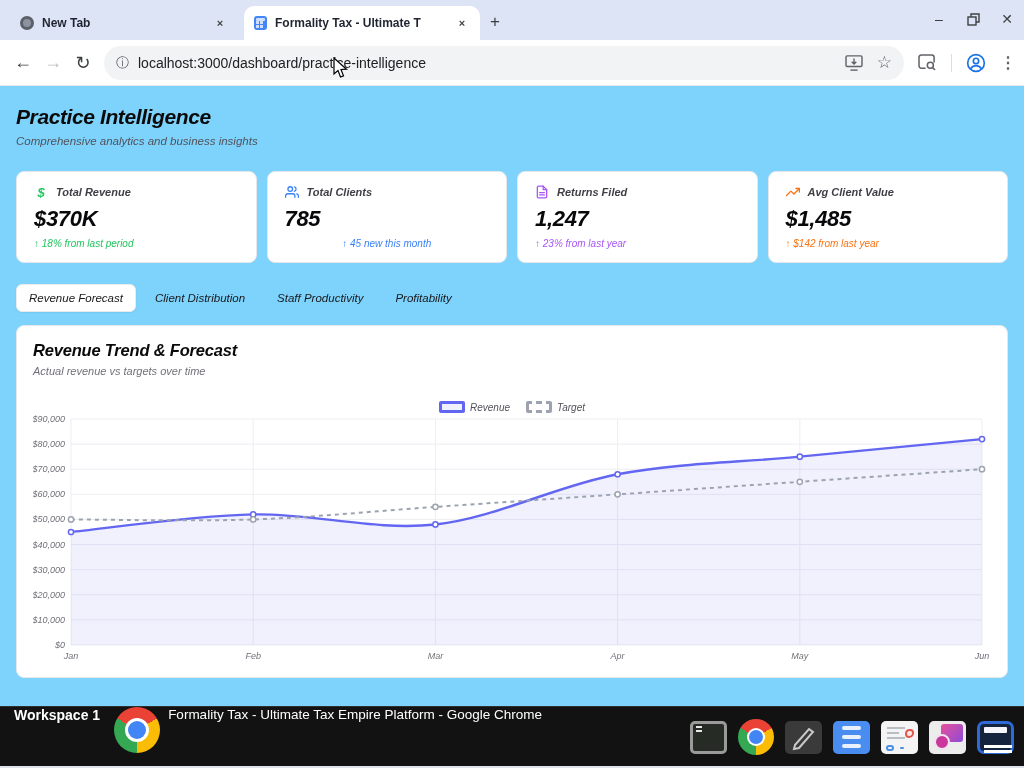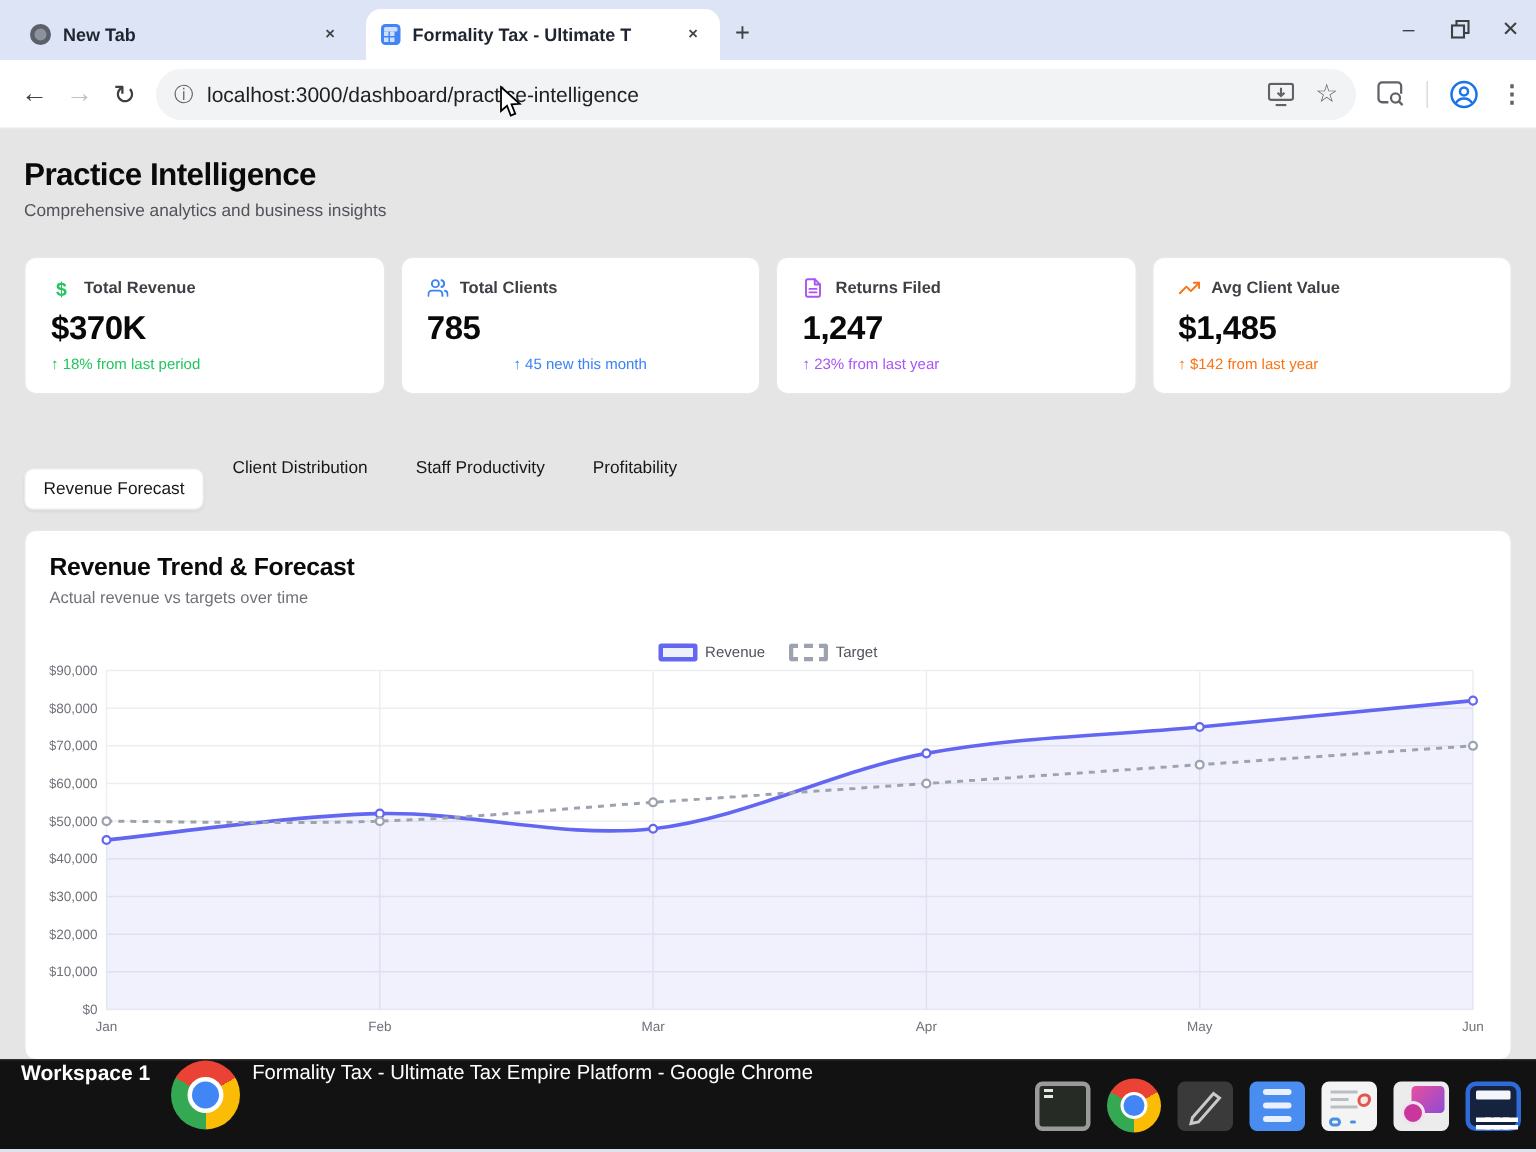--- a/index.html
+++ b/index.html
@@ -35,38 +35,38 @@
   .urlbar { flex:1; height:34px; background:#f1f3f4; border-radius:17px; display:flex;
             align-items:center; padding:0 12px; margin:0 6px; }
   .info-icon { font-size:13px; color:#5f6368; margin-right:9px; }
   .url-text { font-size:14px; color:#202124; flex:1; }
   .pill-icon { margin-left:14px; color:#5f6368; display:flex; align-items:center; }
   .tb-right { display:flex; align-items:center; gap:14px; margin-left:8px; }
   .tb-divider { width:1px; height:18px; background:#dadce0; }
   .tb-icon { display:flex; align-items:center; justify-content:center; color:#5f6368; }
 
   
-  .content { height:620px; background:#e5e5e5; position:relative; overflow:hidden; }
+  .content { height:620px; background:#7dd3fc; position:relative; overflow:hidden;font-style:italic; }
   .page-title { font-size:21px; font-weight:700; color:#0a0a0a; letter-spacing:-0.4px;
                 margin:19px 0 0 16px; }
   .page-sub { font-size:11.5px; color:#52525b; margin:6px 0 0 16px; }
 
   .stats-row { display:flex; gap:10px; margin:24px 16px 0; }
   .stat-card { flex:1; border:1px solid #e5e7eb; border-radius:8px; background:#fff; padding:13px 17px; }
   .stat-head { display:flex; align-items:center; gap:8px; font-size:11px; color:#3f3f46; font-weight:600; }
   .stat-icon { width:14px; height:14px; display:flex; align-items:center; justify-content:center;
                font-weight:700; font-size:13px; }
   .stat-icon svg { width:14px; height:14px; }
   .stat-value { font-size:22px; font-weight:700; color:#09090b; margin-top:7px; letter-spacing:-0.3px; }
   .stat-change { font-size:10px; margin-top:6px; }
 
   .seg-tabs { display:flex; align-items:center; gap:6px; margin:21px 16px 0; }
   .seg-tab { font-size:11.5px; font-weight:500; color:#18181b; padding:7px 12px; border-radius:6px;
              border:1px solid transparent; }
-  .seg-tab.active { background:#fff; border-color:#ebebee; box-shadow:0 1px 2px rgba(0,0,0,0.06);margin-top:28px; }
+  .seg-tab.active { background:#fff; border-color:#ebebee; box-shadow:0 1px 2px rgba(0,0,0,0.06); }
 
   .chart-card { margin:13px 16px 0; border:1px solid #e5e7eb; border-radius:8px; background:#fff;
                 padding:15px 16px 10px; }
   .chart-title { font-size:16.5px; font-weight:700; color:#0a0a0a; letter-spacing:-0.2px; }
   .chart-sub { font-size:11px; color:#71717a; margin-top:5px; }
   .legend { display:flex; justify-content:center; align-items:center; gap:16px; margin-top:24px;
             font-size:10px; color:#52525b; }
   .legend-item { display:flex; align-items:center; gap:5px; }
   .legend-swatch { width:26px; height:12px; border:3px solid #6366f1; border-radius:2px; background:#eef0fd; }
   .legend-swatch.dashed { border:3px dashed #9ca3af; background:#fff; }

